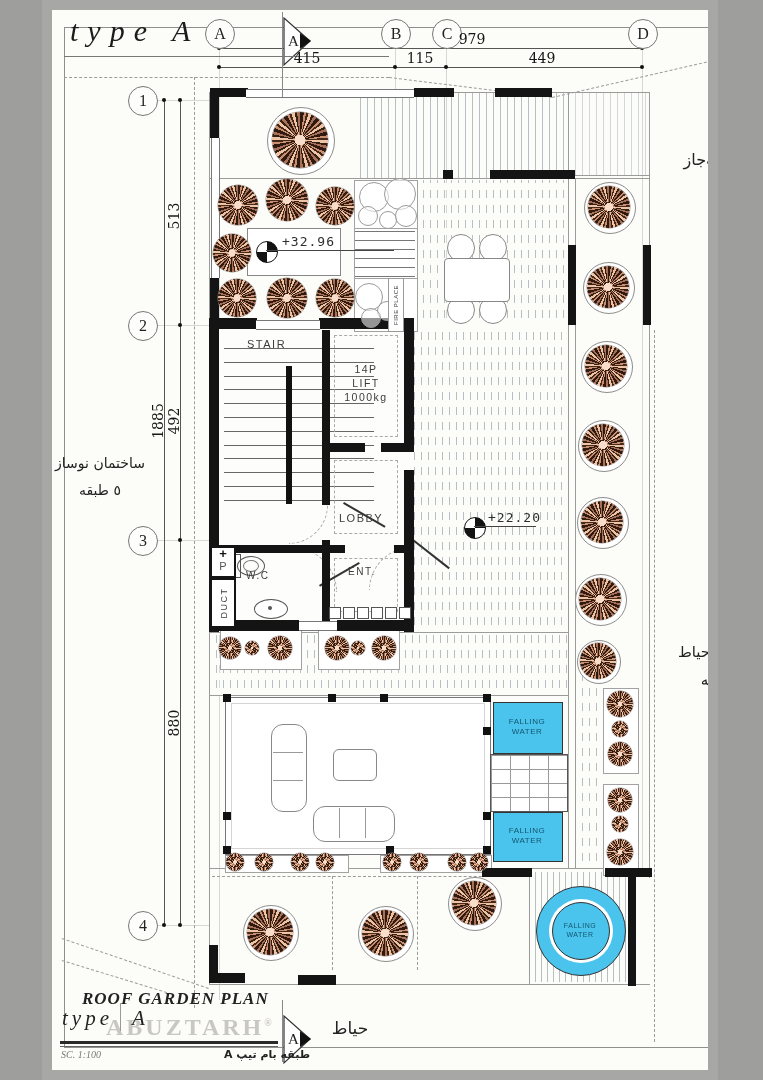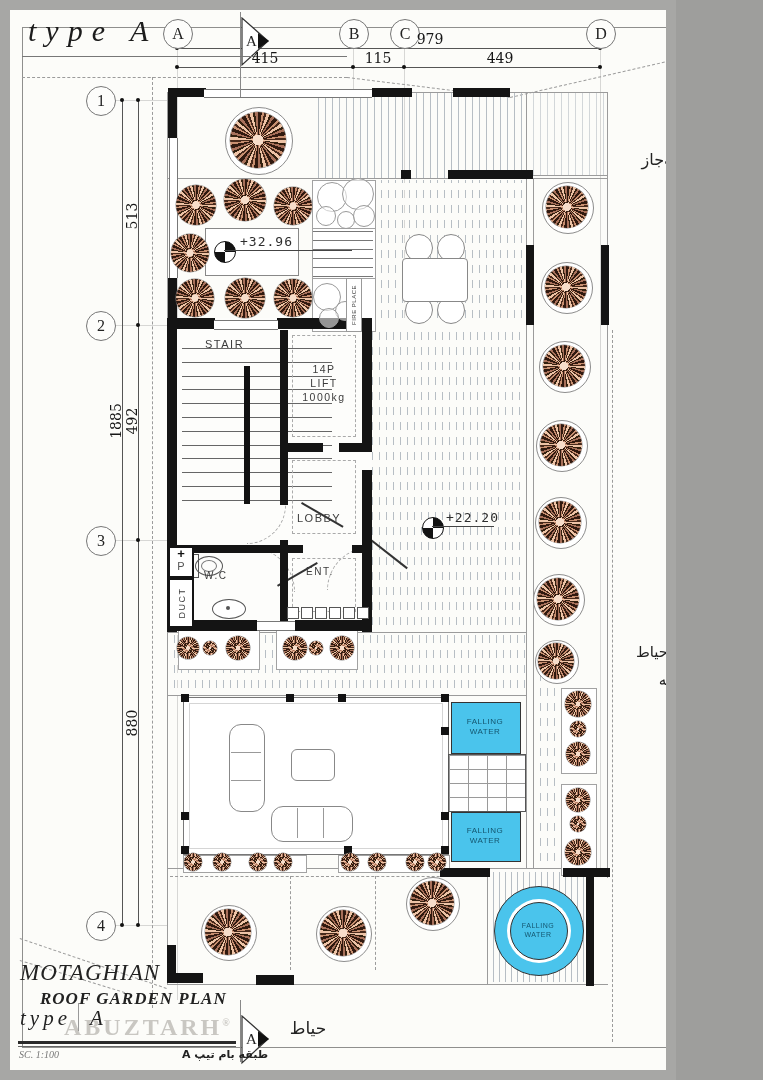--- a/index.html
+++ b/index.html
@@ -1,17 +1,17 @@
 <!DOCTYPE html>
 <html><head>
 <meta charset="utf-8">
 <style>
   html,body{margin:0;padding:0;background:#9e9e9c;}
   .sheet{position:relative;width:676px;height:1080px;background:#fcfcf9;overflow:hidden;
-         font-family:"Liberation Sans",sans-serif;}
+         font-family:"Liberation Sans",sans-serif;margin-left:42px;}
   .abs{position:absolute;}
   .band{position:absolute;inset:0;border:10px solid #a7a7a5;pointer-events:none;z-index:60;}
   .frame{position:absolute;left:22px;top:27px;width:724px;height:1019px;border:1px solid #8f8f8d;}
   .sheet-title{font-family:"Liberation Serif","DejaVu Serif",serif;font-style:italic;font-size:30px;
                letter-spacing:9px;color:#1c1c1c;}
   .bubble{width:28px;height:28px;border:1px solid #777;border-radius:50%;background:#fdfdfb;
           display:flex;align-items:center;justify-content:center;z-index:30;
           font-family:"Liberation Serif",serif;font-size:16px;color:#222;}
   .dim{font-family:"DejaVu Serif",serif;font-size:14px;color:#161616;text-align:center;z-index:30;}
   .vdim{transform:rotate(-90deg);}
@@ -304,20 +304,24 @@
   </svg>
   <div class="abs tb-serif" style="left:246px;top:1031px;font-size:15px;font-style:normal;z-index:30;">A</div>
 
   <div class="abs fa" dir="rtl" style="left:600px;top:146px;width:140px;font-size:16px;line-height:27px;">
     <div>کوچه‌جاز</div>
   </div>
   <div class="abs fa" dir="rtl" style="left:608px;top:638px;width:148px;font-size:15px;line-height:28px;">
     <div>ساختمان حیاط</div>
     <div>4 طبقه</div>
   </div>
+  <div class="abs fa" dir="rtl" style="left:6px;top:450px;width:104px;font-size:14px;line-height:27px;">
+    <div>ساختمان نوساز</div>
+    <div>٥ طبقه</div>
+  </div>
   <div class="abs fa" dir="rtl" style="left:268px;top:1018px;width:80px;font-size:17px;">حیاط</div>
 
   <div class="abs lvlmark" style="left:214px;top:241px;"></div>
   <div class="abs" style="left:224px;top:250px;width:128px;height:1px;background:#444;z-index:27;"></div>
   <div class="abs lvltxt" style="left:240px;top:234px;">+32.96</div>
   <div class="abs lvlmark" style="left:422px;top:517px;"></div>
   <div class="abs" style="left:432px;top:526px;width:62px;height:1px;background:#444;z-index:27;"></div>
   <div class="abs lvltxt" style="left:446px;top:510px;">+22.20</div>
 
   <div class="abs lbl" style="left:205px;top:338px;font-size:11px;">STAIR</div>
@@ -346,21 +350,20 @@
   </div>
   <div class="abs wtr" style="left:451px;top:812px;width:68px;height:48px;">
     <div>FALLING</div>
     <div>WATER</div>
   </div>
   <div class="abs wtr" style="left:510px;top:902px;width:56px;height:56px;font-size:7px;line-height:9px;">
     <div>FALLING</div>
     <div>WATER</div>
   </div>
 
-  <div class="abs tb-serif" style="left:20px;top:960px;font-size:23px;letter-spacing:1px;">MOTAGHIAN</div>
   <div class="abs tb-serif" style="left:20px;top:1006px;font-size:21px;letter-spacing:4px;">type</div>
   <div class="abs tb-serif" style="left:90px;top:1006px;font-size:21px;">A</div>
   <div class="abs" style="left:78px;top:1003px;width:1px;height:28px;background:#999;z-index:39;"></div>
   <div class="abs tb-serif" style="left:40px;top:989px;font-size:17px;font-weight:bold;letter-spacing:1px;">ROOF GARDEN PLAN</div>
   <div class="abs" style="left:18px;top:1041px;width:218px;height:3px;background:#2a2a2a;z-index:40;"></div>
   <div class="abs" style="left:18px;top:1046px;width:218px;height:1px;background:#666;z-index:40;"></div>
   <div class="abs tb-serif" style="left:19px;top:1049px;font-size:10px;color:#777;">SC. 1:100</div>
   <div class="abs fa" dir="rtl" style="left:180px;top:1048px;width:90px;font-size:11px;font-weight:bold;">طبقه بام تیپ A</div>
   <div class="abs wm" style="left:64px;top:1014px;font-size:24px;"><span>ABUZTARH</span><sup style="font-size:10px;">®</sup></div>
 

